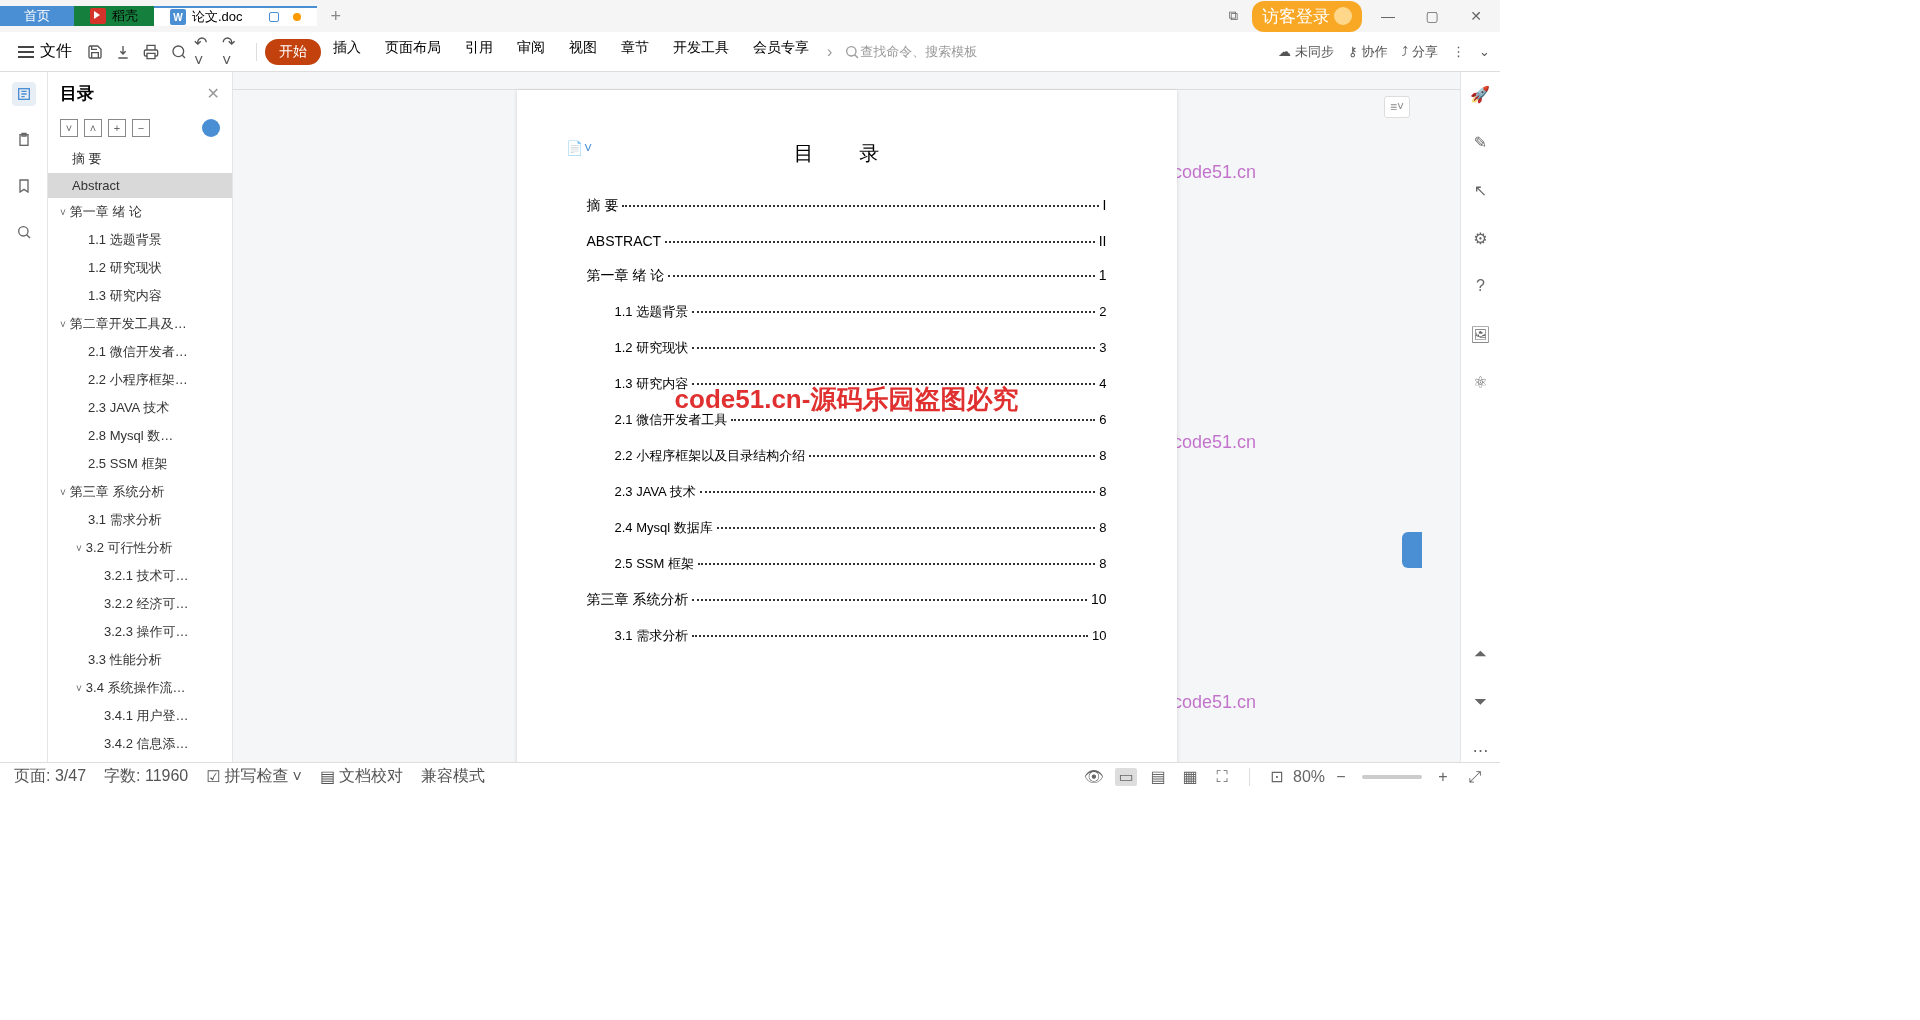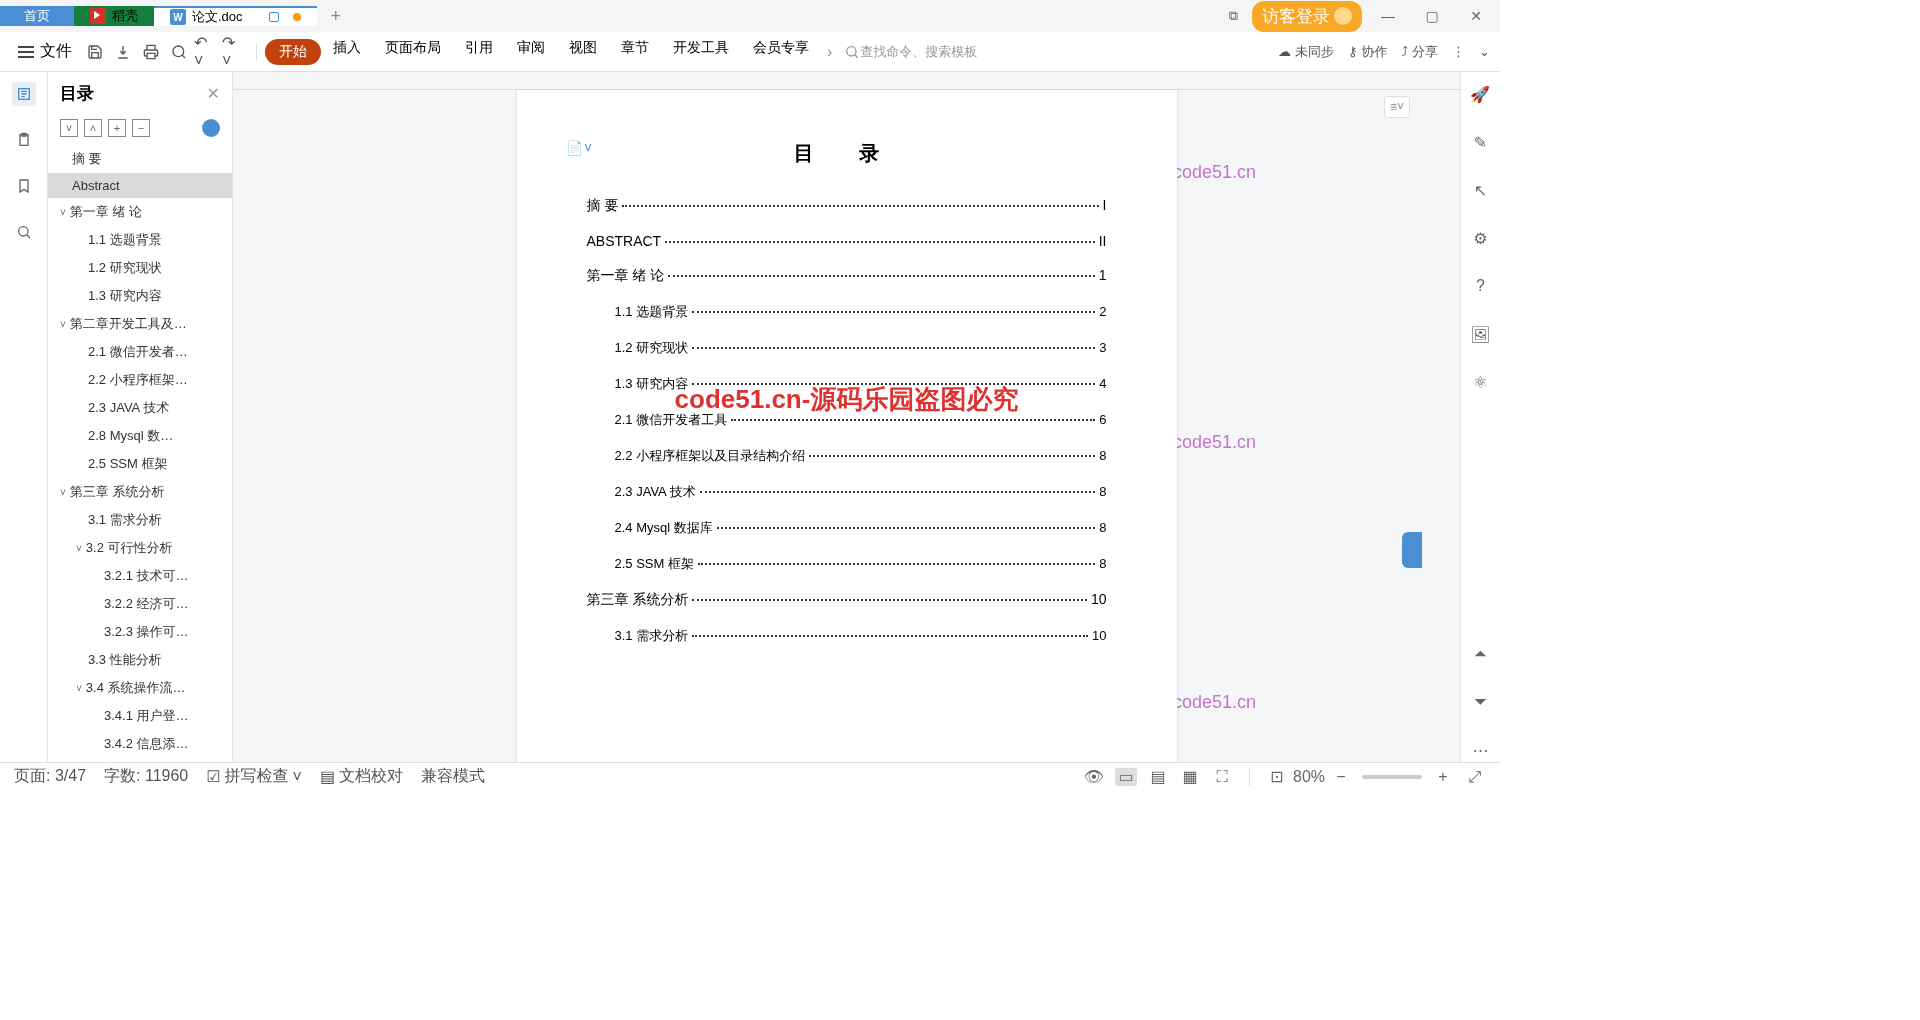--- a/index.html
+++ b/index.html
@@ -47,21 +47,21 @@
 .tree-item.selected{background:#d9d9d9}
 .tree-item.l1{padding-left:12px;display:flex;align-items:center;gap:4px}
 .tree-item.l2{padding-left:40px}
 .tree-item.l2x{padding-left:28px;display:flex;align-items:center;gap:4px}
 .tree-item.l3{padding-left:56px}
 .chev{font-size:10px;color:#666}
 .content{flex:1;background:#f5f6f7;position:relative;overflow:hidden}
 .ruler{position:absolute;top:0;left:0;right:0;height:18px;background:#f5f6f7;border-bottom:1px solid #ddd}
 .page{position:absolute;top:18px;left:50%;transform:translateX(-50%);width:660px;background:#fff;box-shadow:0 1px 4px rgba(0,0,0,0.15);padding:50px 70px;height:800px}
 .doc-icon-corner{position:absolute;top:50px;left:50px;color:#4a8fd4;font-size:14px}
-.toc-heading{text-align:center;font-size:20px;font-weight:bold;letter-spacing:20px;margin-bottom:30px}
+.toc-heading{text-align:center;font-size:20px;font-weight:normal;letter-spacing:20px;margin-bottom:30px}
 .toc-line{display:flex;align-items:baseline;font-size:14px;margin:18px 0;font-family:SimSun,serif}
 .toc-label{white-space:nowrap}
 .toc-dots{flex:1;border-bottom:2px dotted #333;margin:0 4px;position:relative;top:-3px}
 .toc-page{white-space:nowrap}
 .toc-sub{padding-left:28px;font-size:13px}
 .watermark{position:absolute;color:#a21caf;font-size:18px;pointer-events:none;opacity:0.6}
 .big-wm{position:absolute;left:50%;top:310px;transform:translateX(-50%);color:#e03030;font-size:26px;font-weight:bold;white-space:nowrap}
 .rightbar{width:40px;border-left:1px solid #e5e5e5;display:flex;flex-direction:column;align-items:center;padding-top:10px;gap:24px}
 .rightbar-item{width:24px;height:24px;display:flex;align-items:center;justify-content:center;color:#666;cursor:pointer}
 .blue-tab{position:absolute;right:38px;top:460px;width:20px;height:36px;background:#4a8fd4;border-radius:6px 0 0 6px}

